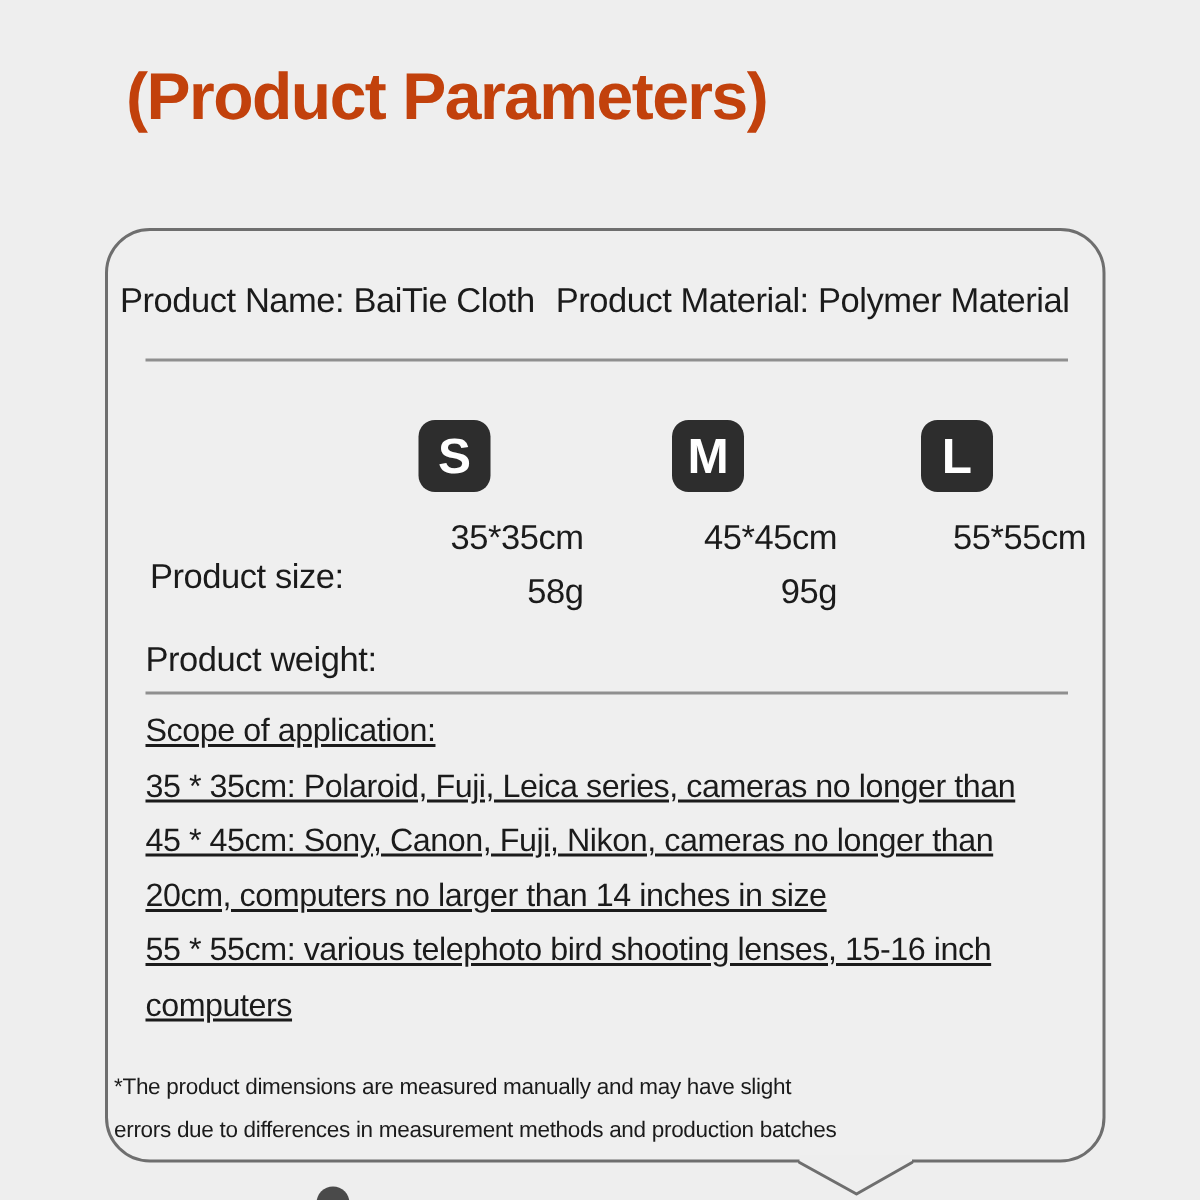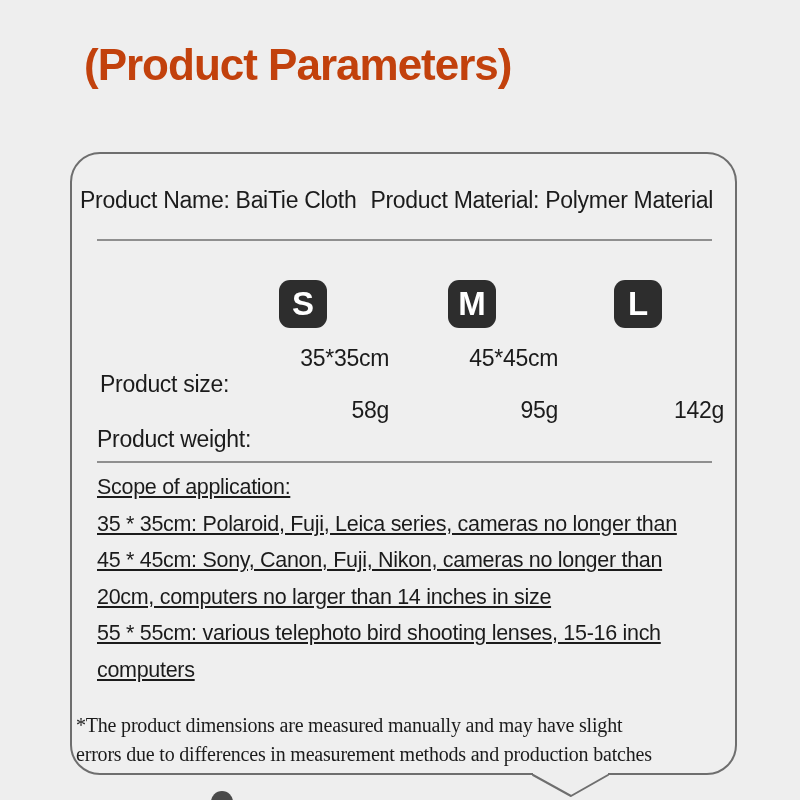--- a/index.html
+++ b/index.html
@@ -73,41 +73,40 @@
   .weight-label { left: 25px; top: 242px; }
   .cell {
     position: absolute;
     width: 172px;
     text-align: right;
     font-size: 23px;
     letter-spacing: -0.3px;
     white-space: nowrap;
   }
   .size-row { top: 191px; }
-  .weight-row { top: 243px; }
+  .weight-row { top: 227px; }
   .col-1 { left: 145px; }
   .col-2 { left: 314px; }
   .col-3 { left: 480px; }
   .scope {
     position: absolute;
     left: 25px; top: 315px;
     font-size: 21.5px;
     line-height: 36.5px;
     letter-spacing: -0.3px;
     white-space: nowrap;
     text-decoration: underline;
   }
   .footnote {
     position: absolute;
     left: 4px; top: 557px;
-    font-size: 20px;
+    font-size: 15px;
     line-height: 28.5px;
     letter-spacing: -0.2px;
     white-space: nowrap;
-    font-family: Liberation Serif, serif;
   }
   .bubble-tail {
     position: absolute;
     left: 523px; top: 763px;
     width: 120px; height: 37px;
   }
   .peek-circle {
     position: absolute;
     left: 211px; top: 791px;
     width: 22px; height: 22px;
@@ -129,25 +128,25 @@
 
   <div class="divider divider-1"></div>
 
   <div class="size-badge badge-s">S</div>
   <div class="size-badge badge-m">M</div>
   <div class="size-badge badge-l">L</div>
 
   <div class="row-label size-label">Product size:</div>
   <div class="cell size-row col-1">35*35cm</div>
   <div class="cell size-row col-2">45*45cm</div>
+  <div class="cell size-row col-3">55*55cm</div>
 
   <div class="row-label weight-label">Product weight:</div>
   <div class="cell weight-row col-1">58g</div>
   <div class="cell weight-row col-2">95g</div>
-  <div class="cell weight-row col-3">142g</div>
 
   <div class="divider divider-2"></div>
 
   <div class="scope">
     <div>Scope of application:</div>
     <div>35 * 35cm: Polaroid, Fuji, Leica series, cameras no longer than</div>
     <div>45 * 45cm: Sony, Canon, Fuji, Nikon, cameras no longer than</div>
     <div>20cm, computers no larger than 14 inches in size</div>
     <div>55 * 55cm: various telephoto bird shooting lenses, 15-16 inch</div>
     <div>computers</div>

